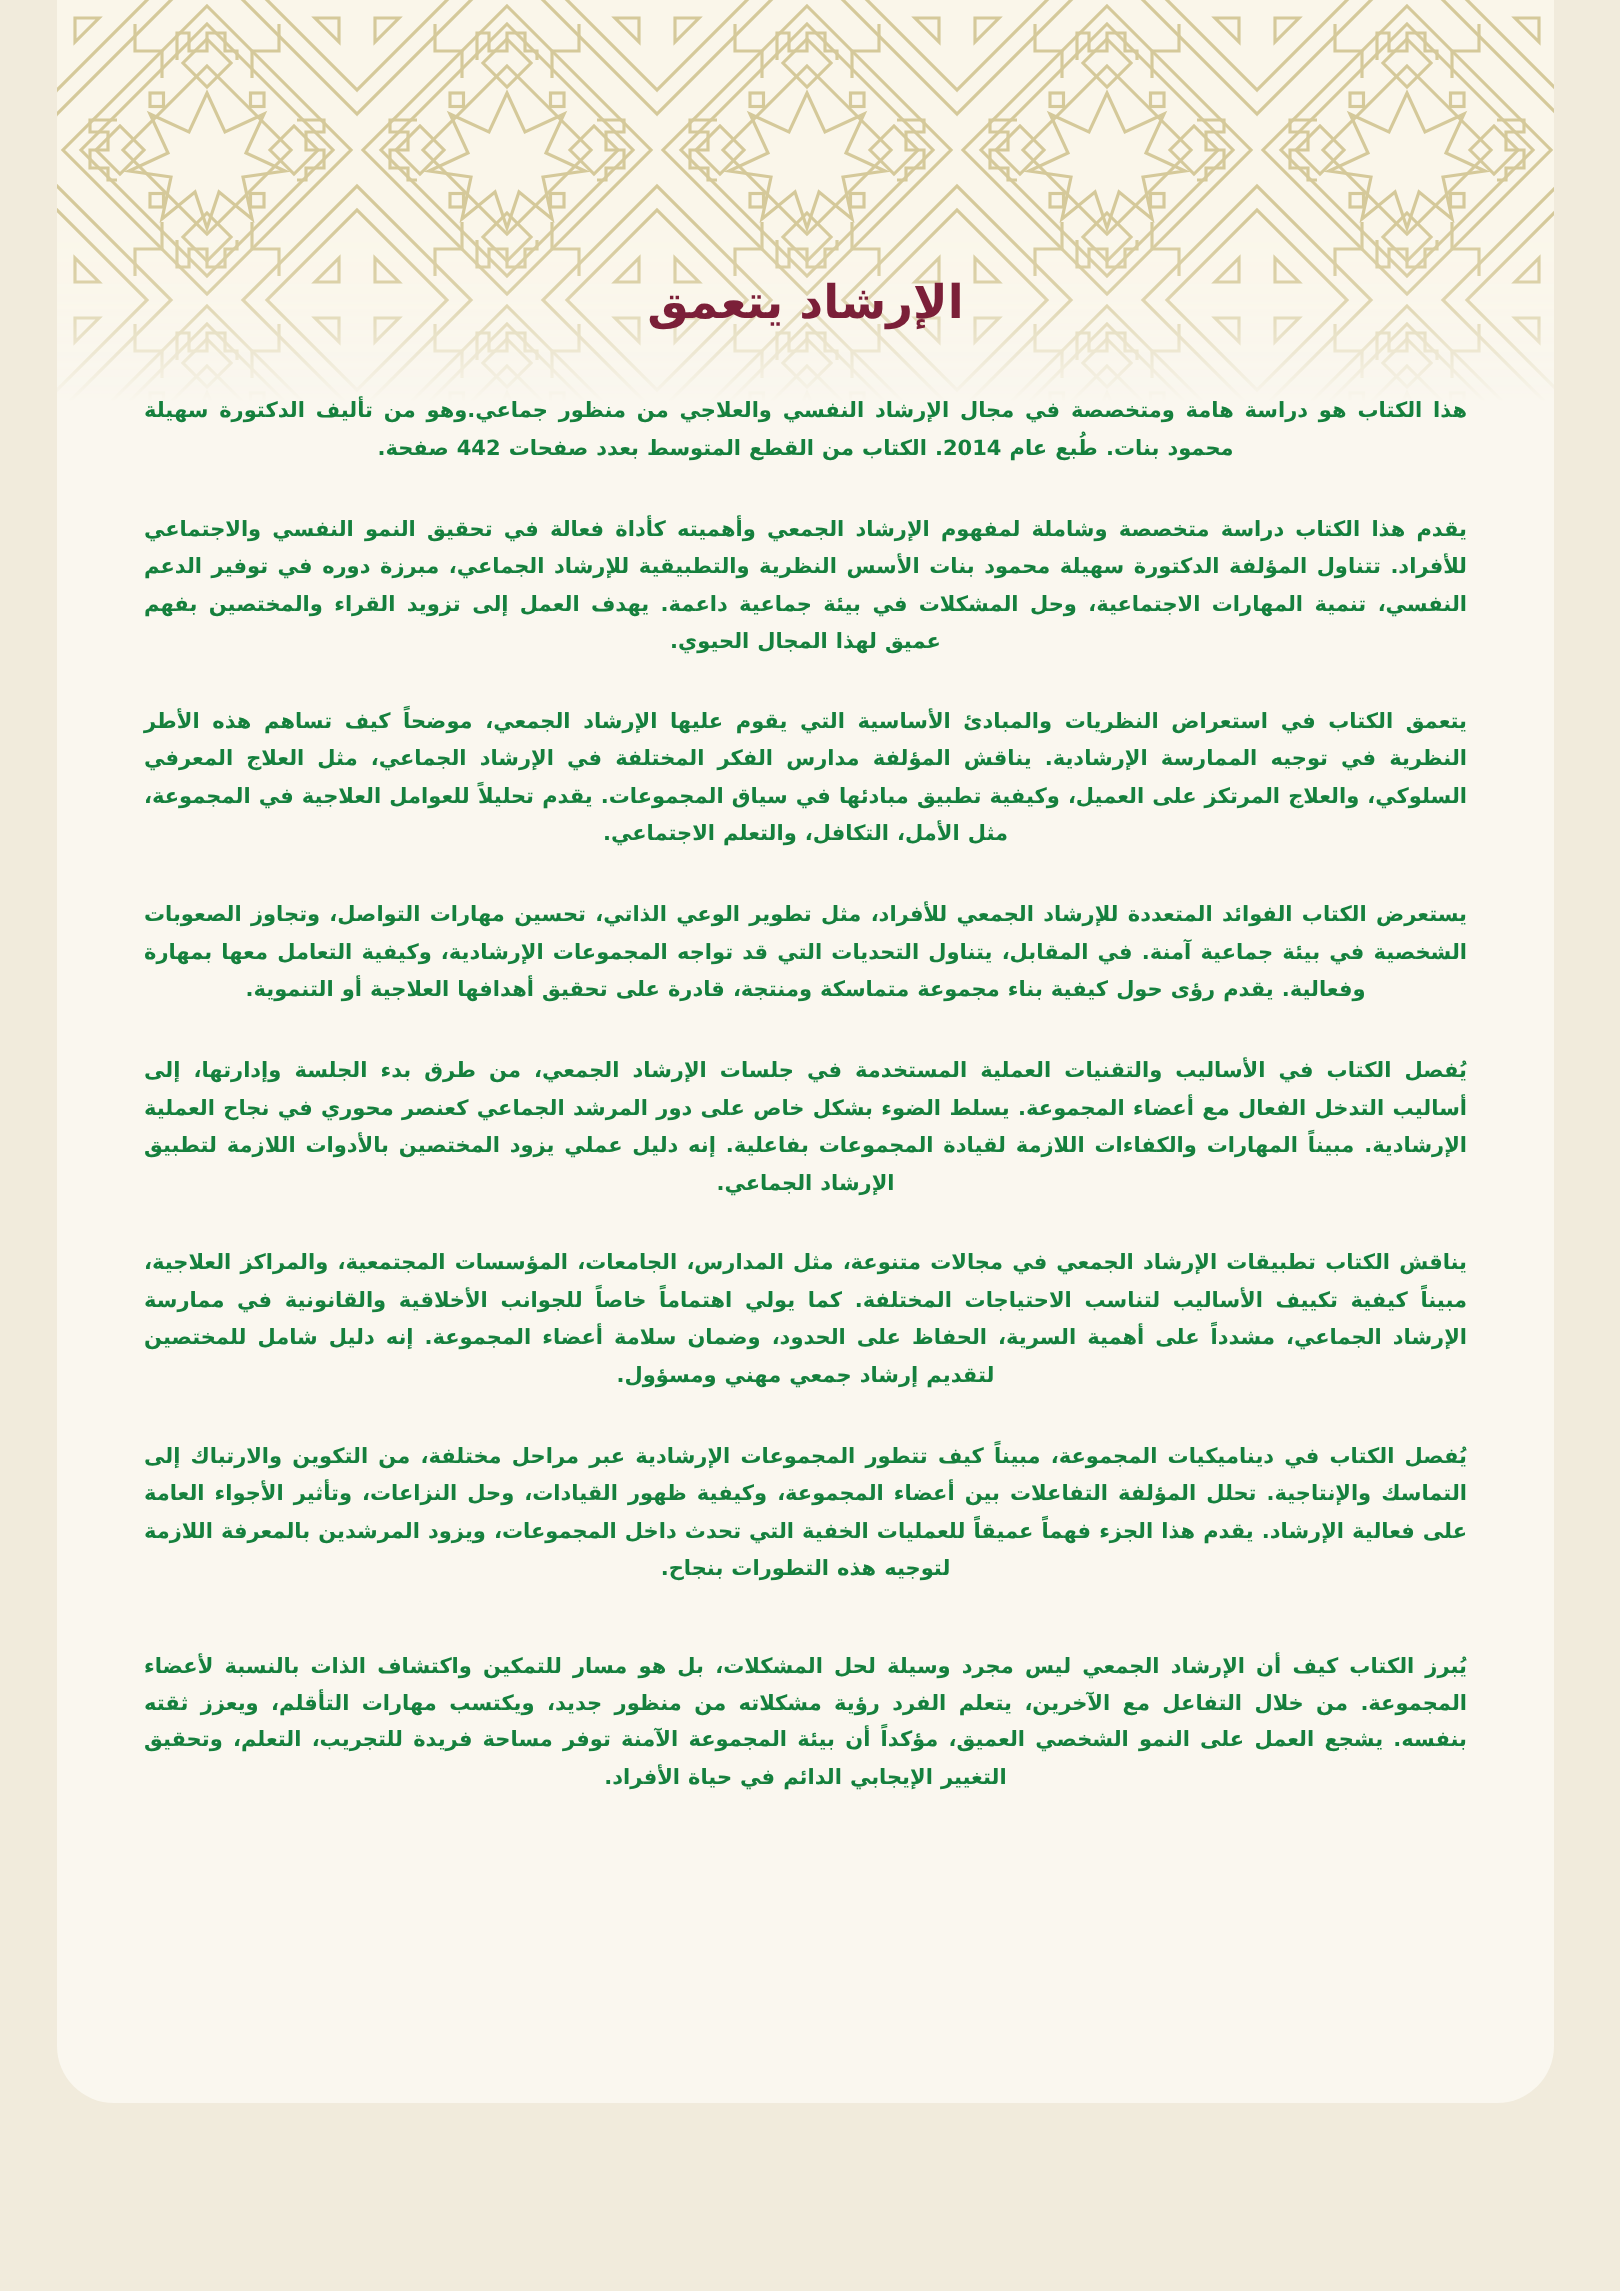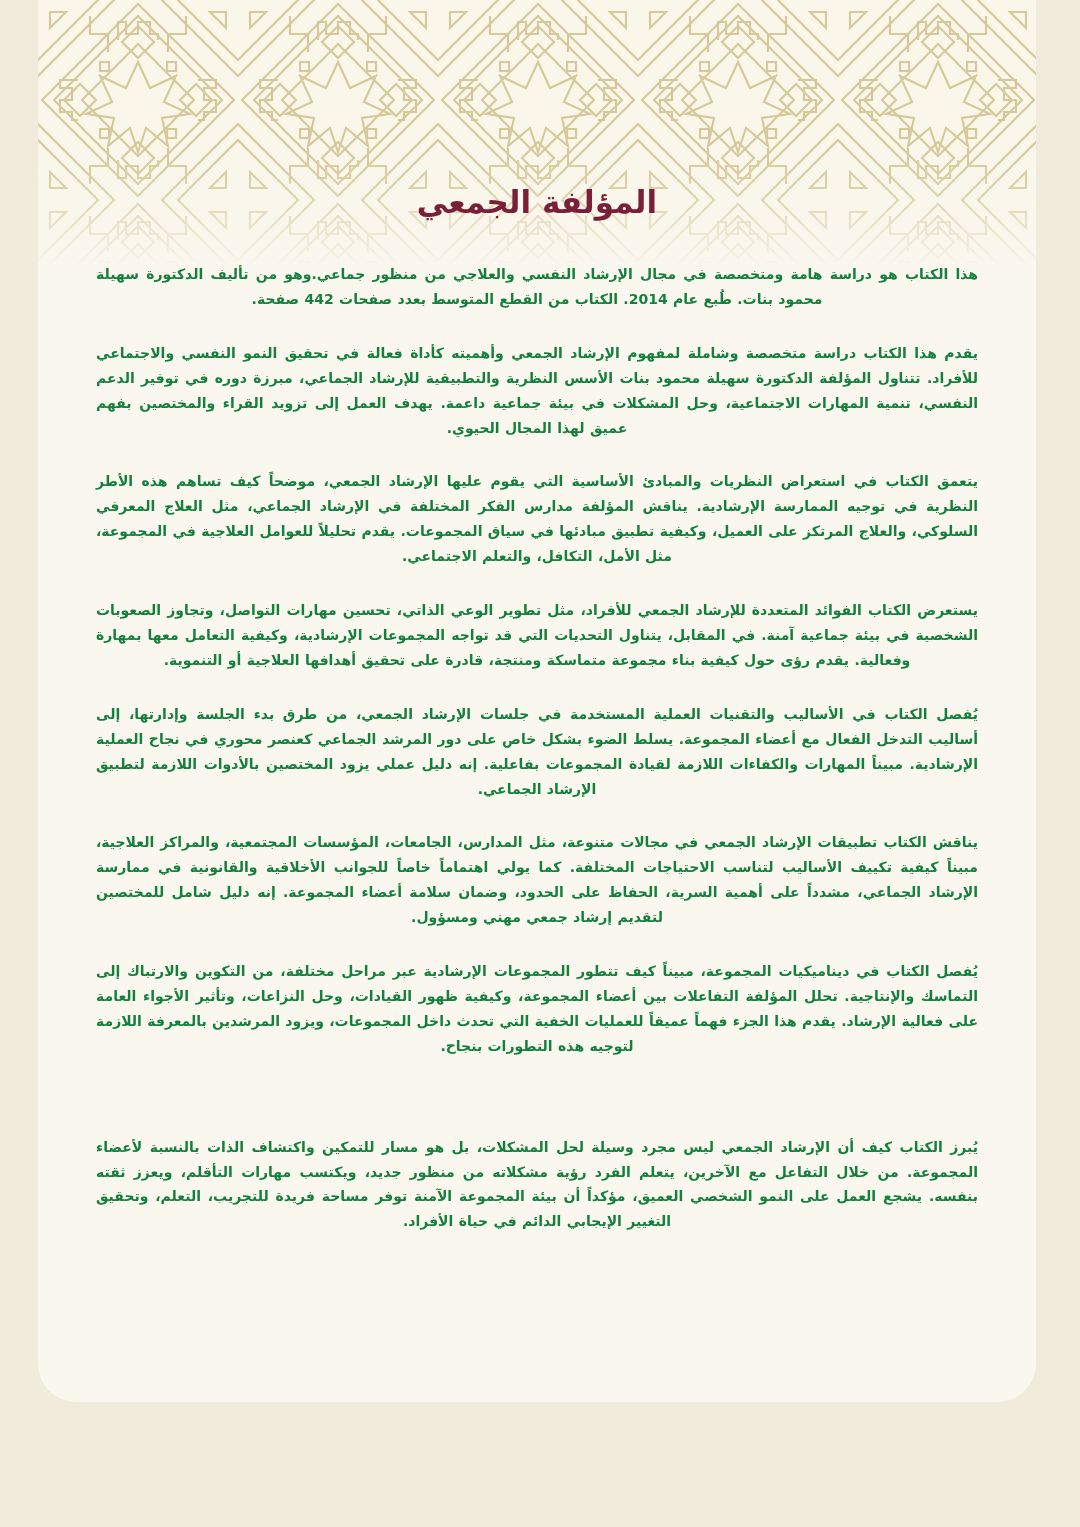--- a/index.html
+++ b/index.html
@@ -84,21 +84,21 @@
     line-height: 1.78;
     color: #15803d;
     text-align: justify;
     text-align-last: center;
     font-weight: bold;
     direction: rtl;
     word-spacing: 0.5px;
   }
 
   .para.spaced-before {
-    margin-top: 76px;
+    margin-top: 40px;
   }
 
   .para:last-child {
     margin-bottom: 0;
   }
 </style>
 </head>
 <body>
 
 <div id="page-surface">
@@ -169,21 +169,21 @@
           </mask>
         </defs>
 
         <rect x="0" y="0" width="998" height="268" fill="#faf7ef"></rect>
         <g mask="url(#bandMask)">
           <rect x="-10" y="-10" width="1020" height="288" fill="url(#islamicTile)"></rect>
         </g>
       </svg>
     </div>
 
-    <h1 id="doc-title">المؤلفة الجمعي</h1>
+    <h1 id="doc-title">الإرشاد يتعمق</h1>
 
     <div id="body-text">
       <p class="para">هذا الكتاب هو دراسة هامة ومتخصصة في مجال الإرشاد النفسي والعلاجي من منظور جماعي.وهو من تأليف الدكتورة سهيلة محمود بنات. طُبع عام 2014. الكتاب من القطع المتوسط بعدد صفحات 442 صفحة.</p>
       <p class="para">يقدم هذا الكتاب دراسة متخصصة وشاملة لمفهوم الإرشاد الجمعي وأهميته كأداة فعالة في تحقيق النمو النفسي والاجتماعي للأفراد. تتناول المؤلفة الدكتورة سهيلة محمود بنات الأسس النظرية والتطبيقية للإرشاد الجماعي، مبرزة دوره في توفير الدعم النفسي، تنمية المهارات الاجتماعية، وحل المشكلات في بيئة جماعية داعمة. يهدف العمل إلى تزويد القراء والمختصين بفهم عميق لهذا المجال الحيوي.</p>
       <p class="para">يتعمق الكتاب في استعراض النظريات والمبادئ الأساسية التي يقوم عليها الإرشاد الجمعي، موضحاً كيف تساهم هذه الأطر النظرية في توجيه الممارسة الإرشادية. يناقش المؤلفة مدارس الفكر المختلفة في الإرشاد الجماعي، مثل العلاج المعرفي السلوكي، والعلاج المرتكز على العميل، وكيفية تطبيق مبادئها في سياق المجموعات. يقدم تحليلاً للعوامل العلاجية في المجموعة، مثل الأمل، التكافل، والتعلم الاجتماعي.</p>
       <p class="para">يستعرض الكتاب الفوائد المتعددة للإرشاد الجمعي للأفراد، مثل تطوير الوعي الذاتي، تحسين مهارات التواصل، وتجاوز الصعوبات الشخصية في بيئة جماعية آمنة. في المقابل، يتناول التحديات التي قد تواجه المجموعات الإرشادية، وكيفية التعامل معها بمهارة وفعالية. يقدم رؤى حول كيفية بناء مجموعة متماسكة ومنتجة، قادرة على تحقيق أهدافها العلاجية أو التنموية.</p>
       <p class="para">يُفصل الكتاب في الأساليب والتقنيات العملية المستخدمة في جلسات الإرشاد الجمعي، من طرق بدء الجلسة وإدارتها، إلى أساليب التدخل الفعال مع أعضاء المجموعة. يسلط الضوء بشكل خاص على دور المرشد الجماعي كعنصر محوري في نجاح العملية الإرشادية. مبيناً المهارات والكفاءات اللازمة لقيادة المجموعات بفاعلية. إنه دليل عملي يزود المختصين بالأدوات اللازمة لتطبيق الإرشاد الجماعي.</p>
       <p class="para">يناقش الكتاب تطبيقات الإرشاد الجمعي في مجالات متنوعة، مثل المدارس، الجامعات، المؤسسات المجتمعية، والمراكز العلاجية، مبيناً كيفية تكييف الأساليب لتناسب الاحتياجات المختلفة. كما يولي اهتماماً خاصاً للجوانب الأخلاقية والقانونية في ممارسة الإرشاد الجماعي، مشدداً على أهمية السرية، الحفاظ على الحدود، وضمان سلامة أعضاء المجموعة. إنه دليل شامل للمختصين لتقديم إرشاد جمعي مهني ومسؤول.</p>
       <p class="para">يُفصل الكتاب في ديناميكيات المجموعة، مبيناً كيف تتطور المجموعات الإرشادية عبر مراحل مختلفة، من التكوين والارتباك إلى التماسك والإنتاجية. تحلل المؤلفة التفاعلات بين أعضاء المجموعة، وكيفية ظهور القيادات، وحل النزاعات، وتأثير الأجواء العامة على فعالية الإرشاد. يقدم هذا الجزء فهماً عميقاً للعمليات الخفية التي تحدث داخل المجموعات، ويزود المرشدين بالمعرفة اللازمة لتوجيه هذه التطورات بنجاح.</p>
       <p class="para spaced-before">يُبرز الكتاب كيف أن الإرشاد الجمعي ليس مجرد وسيلة لحل المشكلات، بل هو مسار للتمكين واكتشاف الذات بالنسبة لأعضاء المجموعة. من خلال التفاعل مع الآخرين، يتعلم الفرد رؤية مشكلاته من منظور جديد، ويكتسب مهارات التأقلم، ويعزز ثقته بنفسه. يشجع العمل على النمو الشخصي العميق، مؤكداً أن بيئة المجموعة الآمنة توفر مساحة فريدة للتجريب، التعلم، وتحقيق التغيير الإيجابي الدائم في حياة الأفراد.</p>

